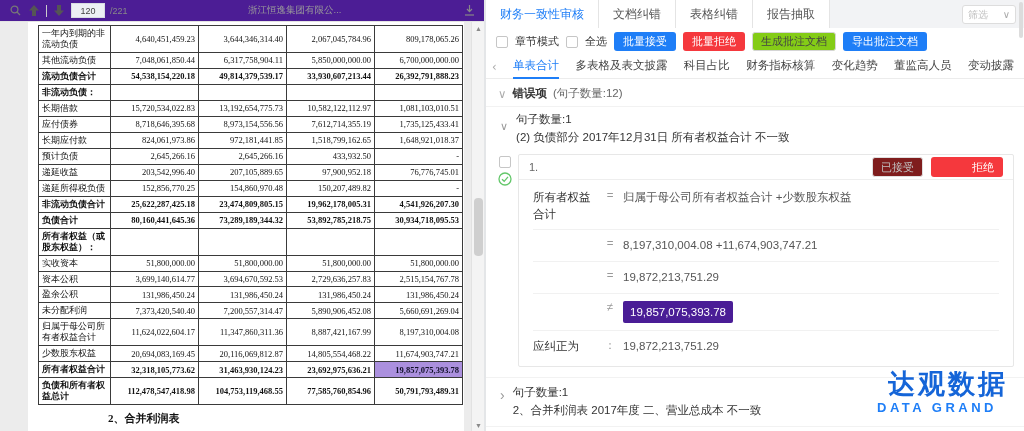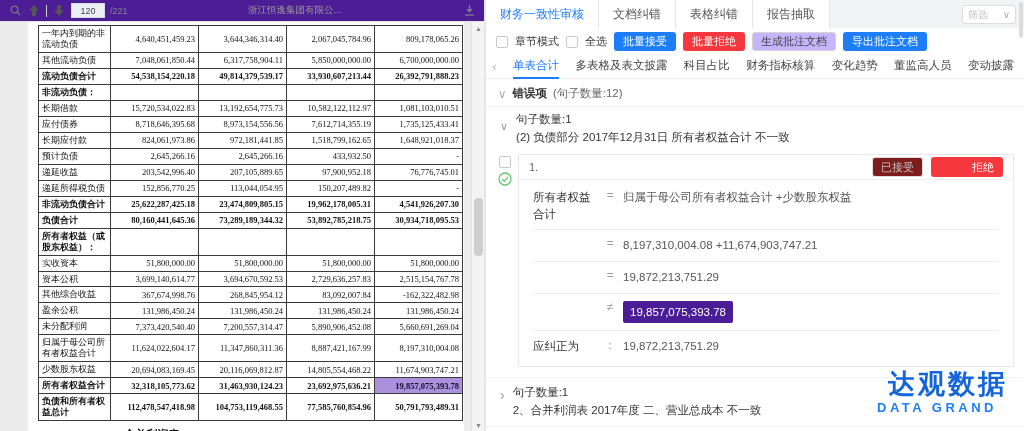--- a/index.html
+++ b/index.html
@@ -43,21 +43,21 @@
                    border-radius:3px; background:#fff; color:#c0c0c0; font-size:10px; display:flex;
                    align-items:center; justify-content:space-between; padding:0 5px; cursor:pointer; }
   .rp-scroll-thumb { position:absolute; right:1px; top:2px; width:4px; height:36px; background:#dcdcdc; border-radius:2px; }
 
   .action-row { height:27px; flex:none; display:flex; align-items:center; gap:7px; padding:0 10px; font-size:11px; color:#333; }
   .cbx { width:12px; height:12px; border:1px solid #c6c6c6; border-radius:2px; background:#fff; flex:none; cursor:pointer; }
   .btn { height:19px; padding:0 8px; font-size:11px; border-radius:3px; display:flex; align-items:center;
          cursor:pointer; border:1px solid transparent; white-space:nowrap; }
   .btn.blue { background:#1e7ef7; color:#fff; }
   .btn.red { background:#f5383d; color:#fff; }
-  .btn.plain { background:#c4b5fd; color:#444; border-color:#d5d5d5; }
+  .btn.plain { background:#84cc16; color:#444; border-color:#d5d5d5; }
 
   .subtabs { height:24px; flex:none; display:flex; align-items:center; justify-content:space-between;
              padding:0 10px 0 6px; border-bottom:1px solid #ececec; font-size:11.5px; color:#444; }
   .subtab { cursor:pointer; height:24px; display:flex; align-items:center; border-bottom:2px solid transparent; }
   .subtab.active { color:#1e7ef7; border-bottom-color:#1e7ef7; }
   .chev { color:#aaa; font-family:"DejaVu Sans", sans-serif; }
 
   .list-area { flex:1; overflow:hidden; font-size:11.5px; color:#333; position:relative; }
   .section-header { display:flex; align-items:center; gap:6px; padding:7px 12px 5px 12px; }
   .section-header .title { font-weight:bold; color:#333; }
@@ -196,21 +196,21 @@
               <tr>
                 <td class="lbl">递延收益</td>
                 <td class="num">203,542,996.40</td>
                 <td class="num">207,105,889.65</td>
                 <td class="num">97,900,952.18</td>
                 <td class="num">76,776,745.01</td>
               </tr>
               <tr>
                 <td class="lbl">递延所得税负债</td>
                 <td class="num">152,856,770.25</td>
-                <td class="num">113,044,054.95</td>
+                <td class="num">154,860,970.48</td>
                 <td class="num">150,207,489.82</td>
                 <td class="num">-</td>
               </tr>
               <tr class="b">
                 <td class="lbl">非流动负债合计</td>
                 <td class="num">25,622,287,425.18</td>
                 <td class="num">23,474,809,805.15</td>
                 <td class="num">19,962,178,005.31</td>
                 <td class="num">4,541,926,207.30</td>
               </tr>
@@ -234,27 +234,20 @@
                 <td class="num">51,800,000.00</td>
                 <td class="num">51,800,000.00</td>
                 <td class="num">51,800,000.00</td>
               </tr>
               <tr>
                 <td class="lbl">资本公积</td>
                 <td class="num">3,699,140,614.77</td>
                 <td class="num">3,694,670,592.53</td>
                 <td class="num">2,729,636,257.83</td>
                 <td class="num">2,515,154,767.78</td>
-              </tr>
-              <tr>
-                <td class="lbl">其他综合收益</td>
-                <td class="num">367,674,998.76</td>
-                <td class="num">268,845,954.12</td>
-                <td class="num">83,092,007.84</td>
-                <td class="num">-162,322,482.98</td>
               </tr>
               <tr>
                 <td class="lbl">盈余公积</td>
                 <td class="num">131,986,450.24</td>
                 <td class="num">131,986,450.24</td>
                 <td class="num">131,986,450.24</td>
                 <td class="num">131,986,450.24</td>
               </tr>
               <tr>
                 <td class="lbl">未分配利润</td>

